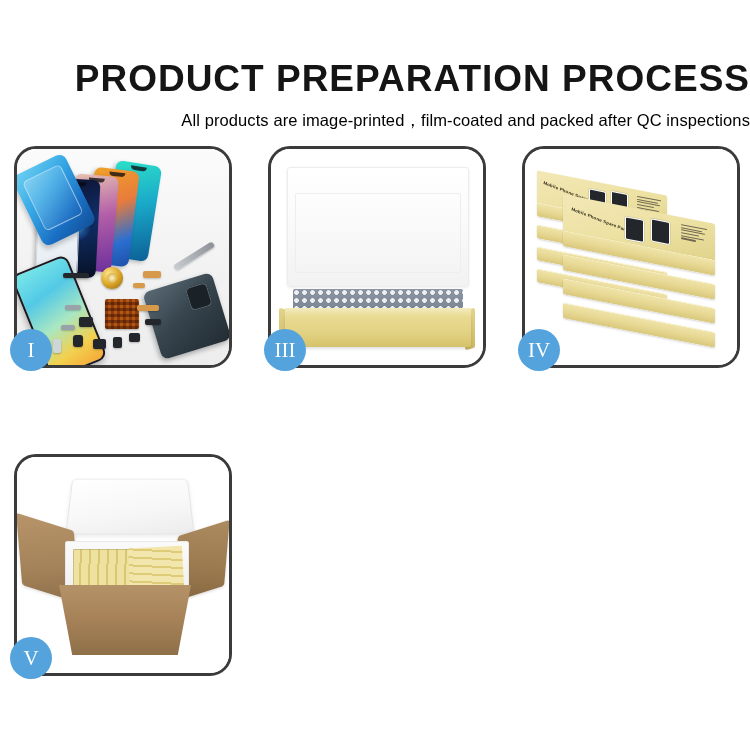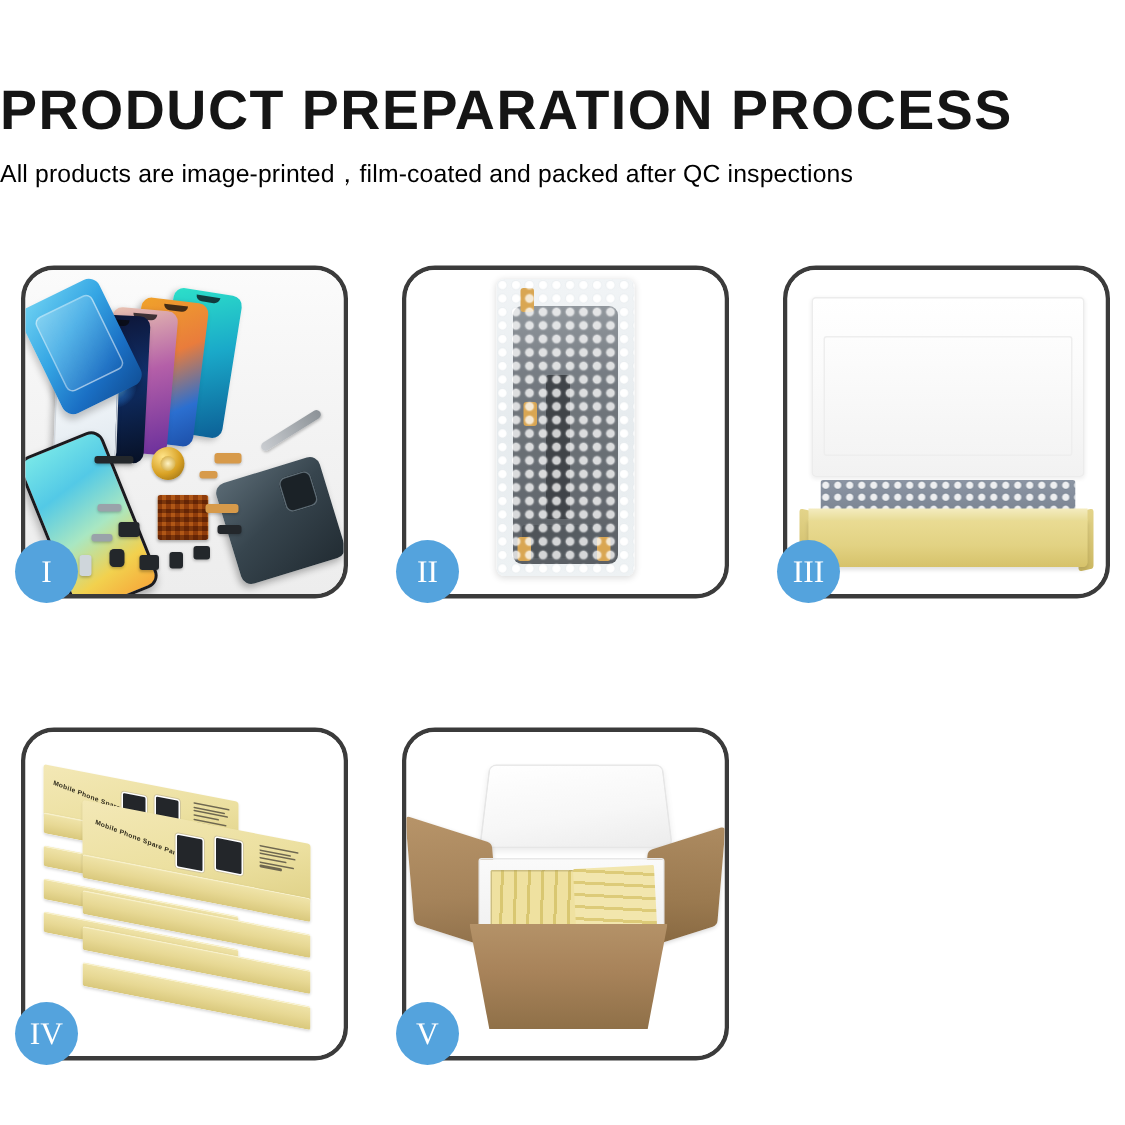--- a/index.html
+++ b/index.html
@@ -5,21 +5,21 @@
   html,body{margin:0;padding:0;}
   body{
     width:750px;height:750px;
     background:#ffffff;
     font-family:"Liberation Sans", sans-serif;
     overflow:hidden;
   }
   .page{position:relative;width:750px;height:750px;background:#fff;}
 
   
-  .header{padding-top:24px;text-align:left;margin-top:31px;}
+  .header{padding-top:60px;text-align:right;}
   .title{
     font-family:"Liberation Sans", sans-serif;
     font-size:37px;font-weight:bold;color:#151515;
     letter-spacing:1.0px;line-height:1;
     white-space:nowrap;
   }
   .subtitle{
     margin-top:13px;
     font-size:16.5px;color:#000000;font-weight:400;
     letter-spacing:.1px;white-space:nowrap;
@@ -313,33 +313,20 @@
         <div class="flex" style="left:126px;top:122px;width:18px;height:7px;"></div>
         <div class="flex" style="left:116px;top:134px;width:12px;height:5px;"></div>
         <div class="flex" style="left:120px;top:156px;width:22px;height:6px;"></div>
         <div class="flex" style="left:48px;top:156px;width:16px;height:5px;background:#9aa2aa;"></div>
         <div class="flex" style="left:44px;top:176px;width:14px;height:5px;background:#9aa2aa;"></div>
         <div class="chip" style="left:36px;top:190px;width:8px;height:14px;border-radius:2px;background:#cfd6db;"></div>
       </div>
       <div class="badge">I</div>
     </div>
 
-    <div class="panel">
-      <div class="panel-inner p2">
-        <div class="bubblepack">
-          <div class="screen-in"></div>
-          <div class="tab-y" style="left:16px;top:6px;"></div>
-          <div class="tab-y" style="left:18px;top:82px;"></div>
-          <div class="tab-y" style="left:14px;bottom:10px;"></div>
-          <div class="tab-y" style="right:16px;bottom:10px;"></div>
-          <div class="bub-overlay"></div>
-        </div>
-      </div>
-      <div class="badge">II</div>
-    </div>
 
     <div class="panel">
       <div class="panel-inner p3">
         <div class="box3-lid"></div>
         <div class="box3-foam"></div>
         <div class="box3-bubbles"></div>
         <div class="box3-lflap"></div>
         <div class="box3-rflap"></div>
         <div class="box3-front"></div>
       </div>

